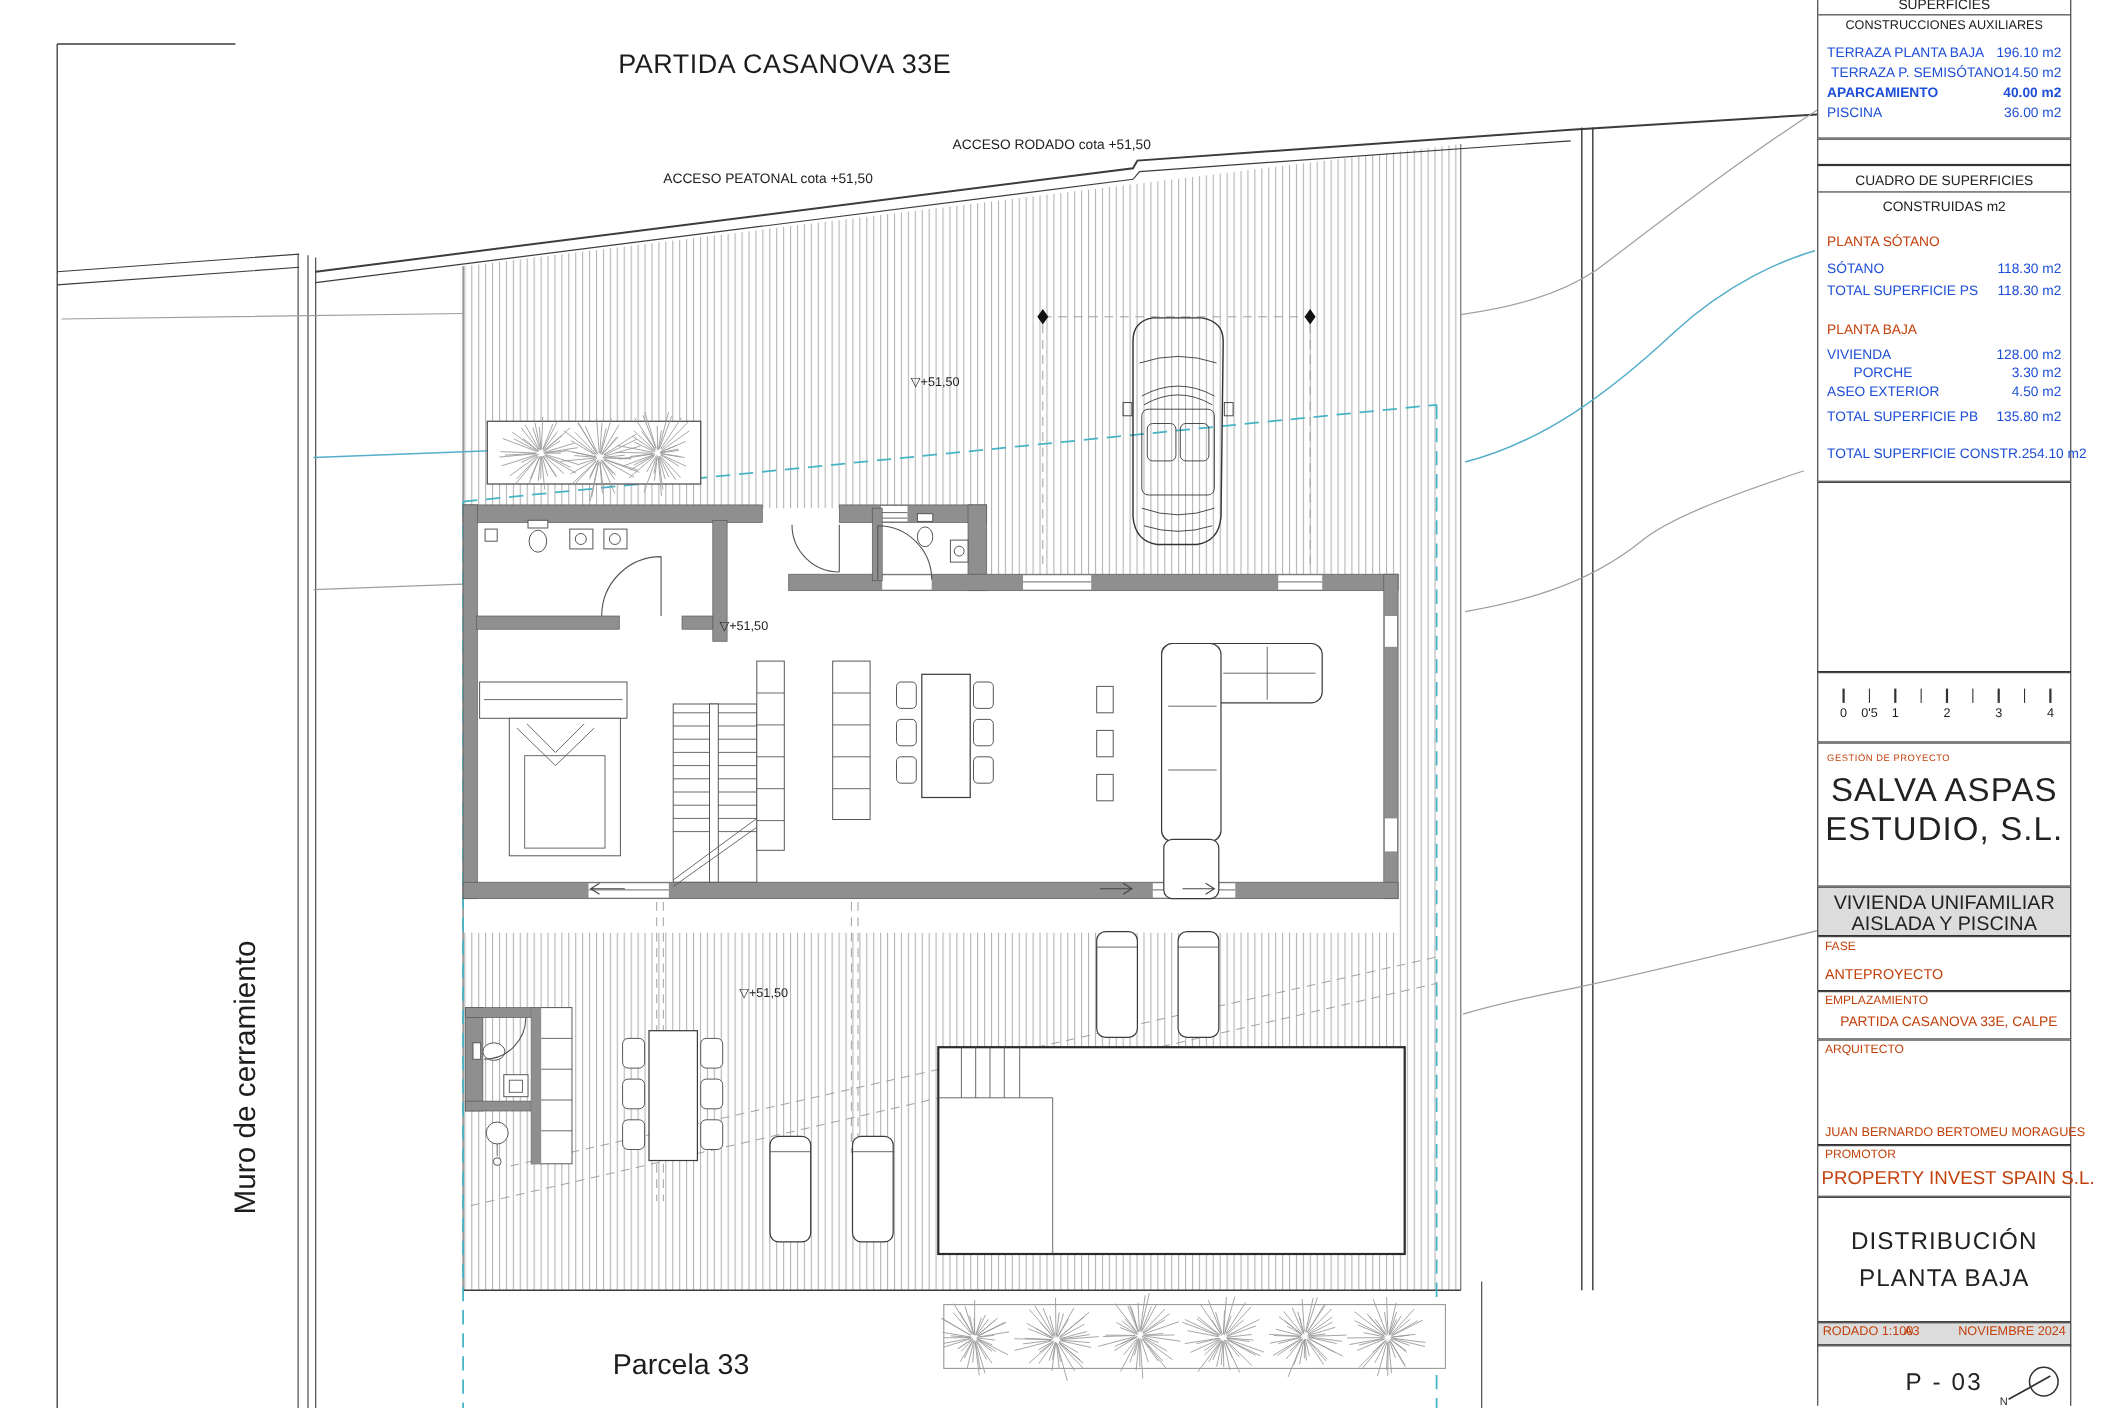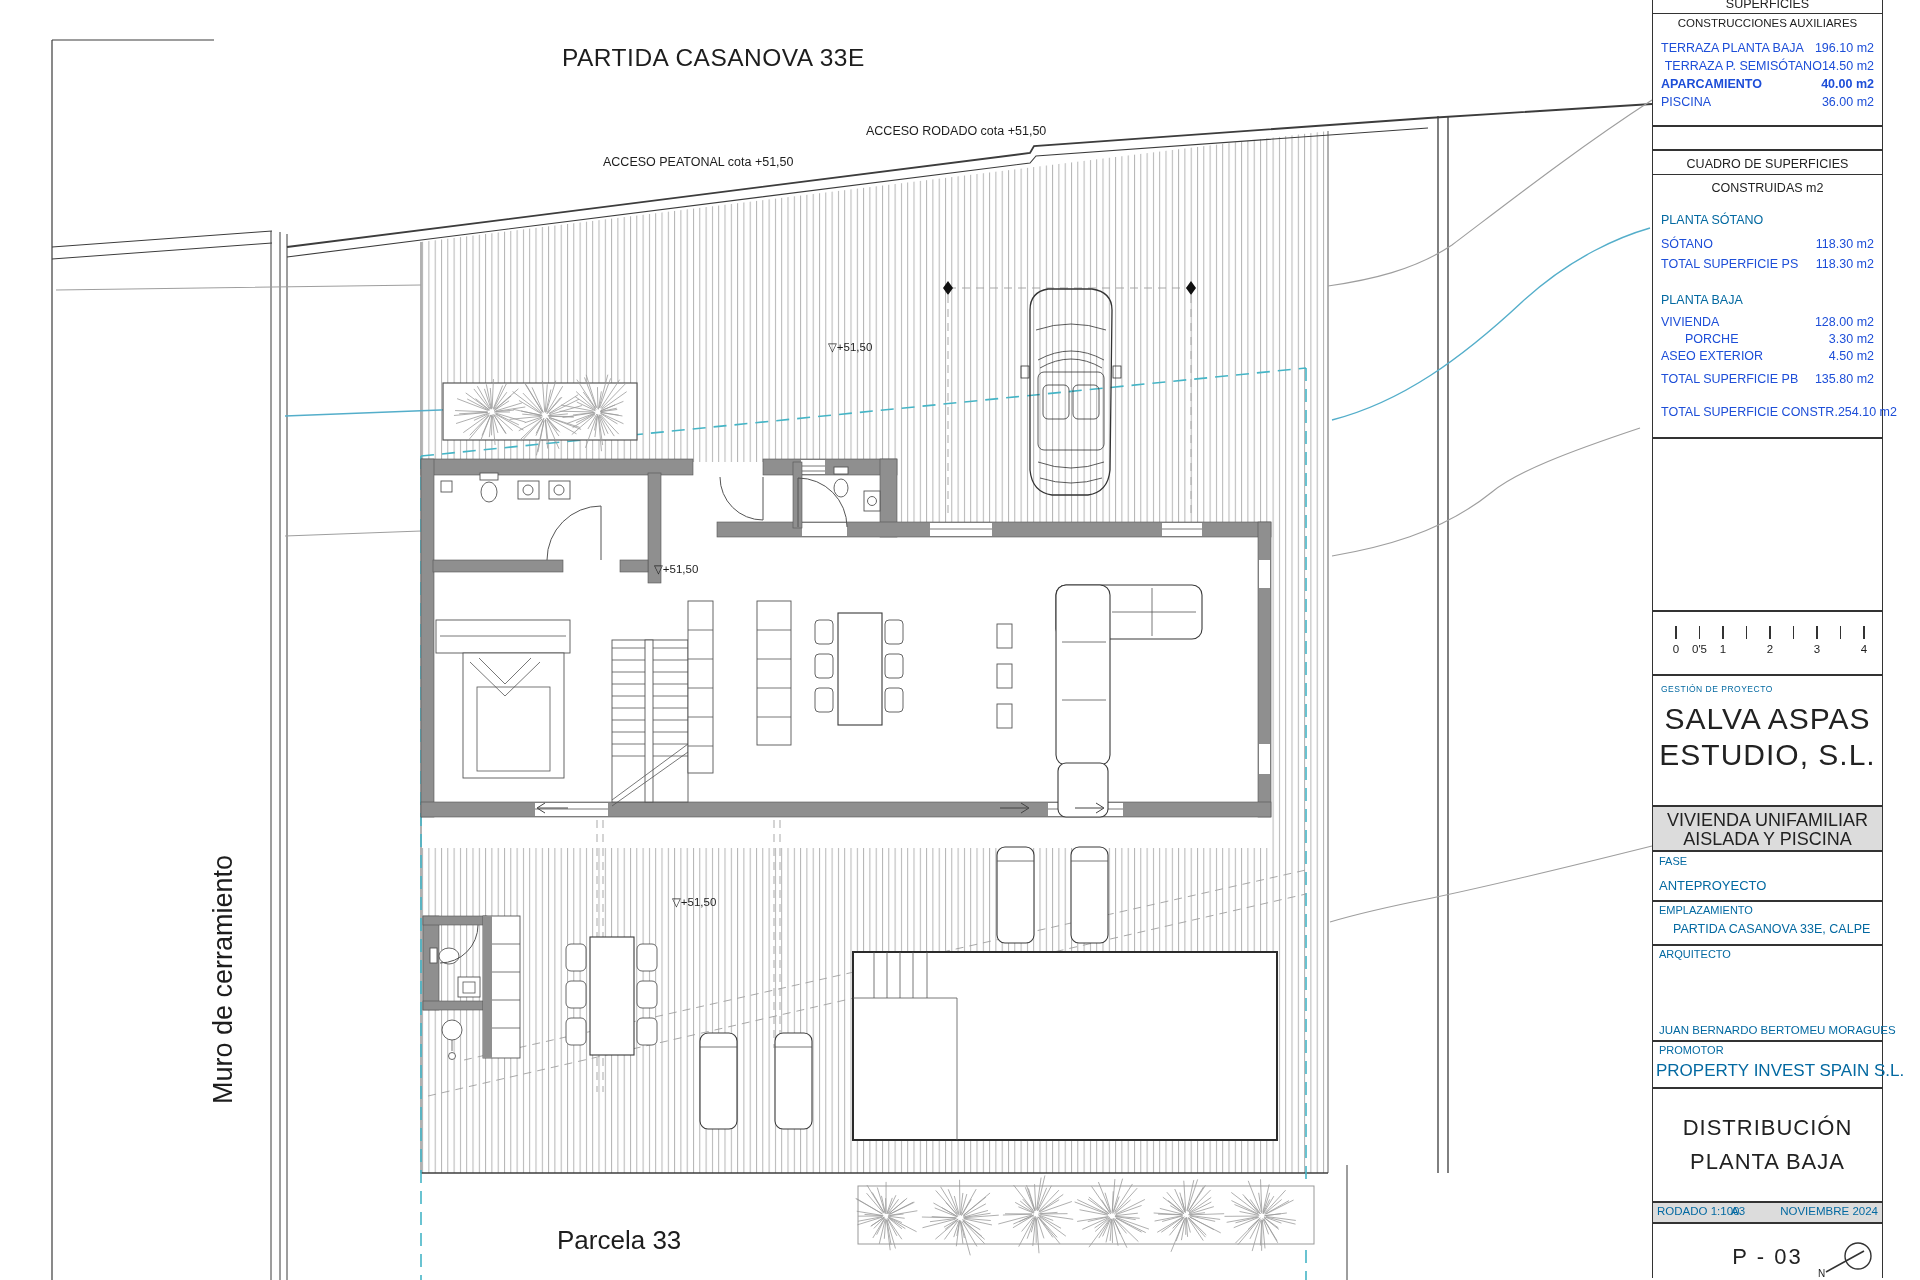--- a/index.html
+++ b/index.html
@@ -14,21 +14,21 @@
   .gdash{stroke:#9f9f9f;stroke-width:0.9;fill:none;stroke-dasharray:8 6;}
   .wall{fill:var(--wall,#8f8f8f);stroke:#555;stroke-width:0.6;}
   .wwin{fill:#ffffff;stroke:none;}
   .furn{fill:#ffffff;stroke:#3a3a3a;stroke-width:1.1;}
   .furn2{fill:#ffffff;stroke:#555;stroke-width:0.9;}
   .iline{stroke:#555;stroke-width:0.8;fill:none;}
   .door{stroke:#555;stroke-width:1;fill:none;}
   
   #panel{position:absolute;left:1652px;top:0;width:234px;height:1280px;font-family:"Liberation Sans",sans-serif;}
   .box{position:absolute;left:0;width:231px;border:1.5px solid #333;background:#fff;box-sizing:border-box;}
-  .lab{position:absolute;font-size:11px;color:#0369a1;}
+  .lab{position:absolute;font-size:11px;color:#c2410c;}
   .row{position:absolute;left:8px;right:8px;font-size:12.5px;color:#1d4ed8;display:flex;justify-content:space-between;}
   .rowl{white-space:nowrap;}
   .rowv{white-space:nowrap;}
   .chead{position:absolute;left:0;right:0;text-align:center;font-size:12.5px;color:#222;}
   .banner{background:var(--banner,#dcdcdc);}
   .tick{position:absolute;top:14px;width:1.6px;height:13px;background:#333;}
   .ticklab{position:absolute;top:31px;font-size:11.5px;transform:translateX(-50%);}
 </style>
 </head>
 <body>

